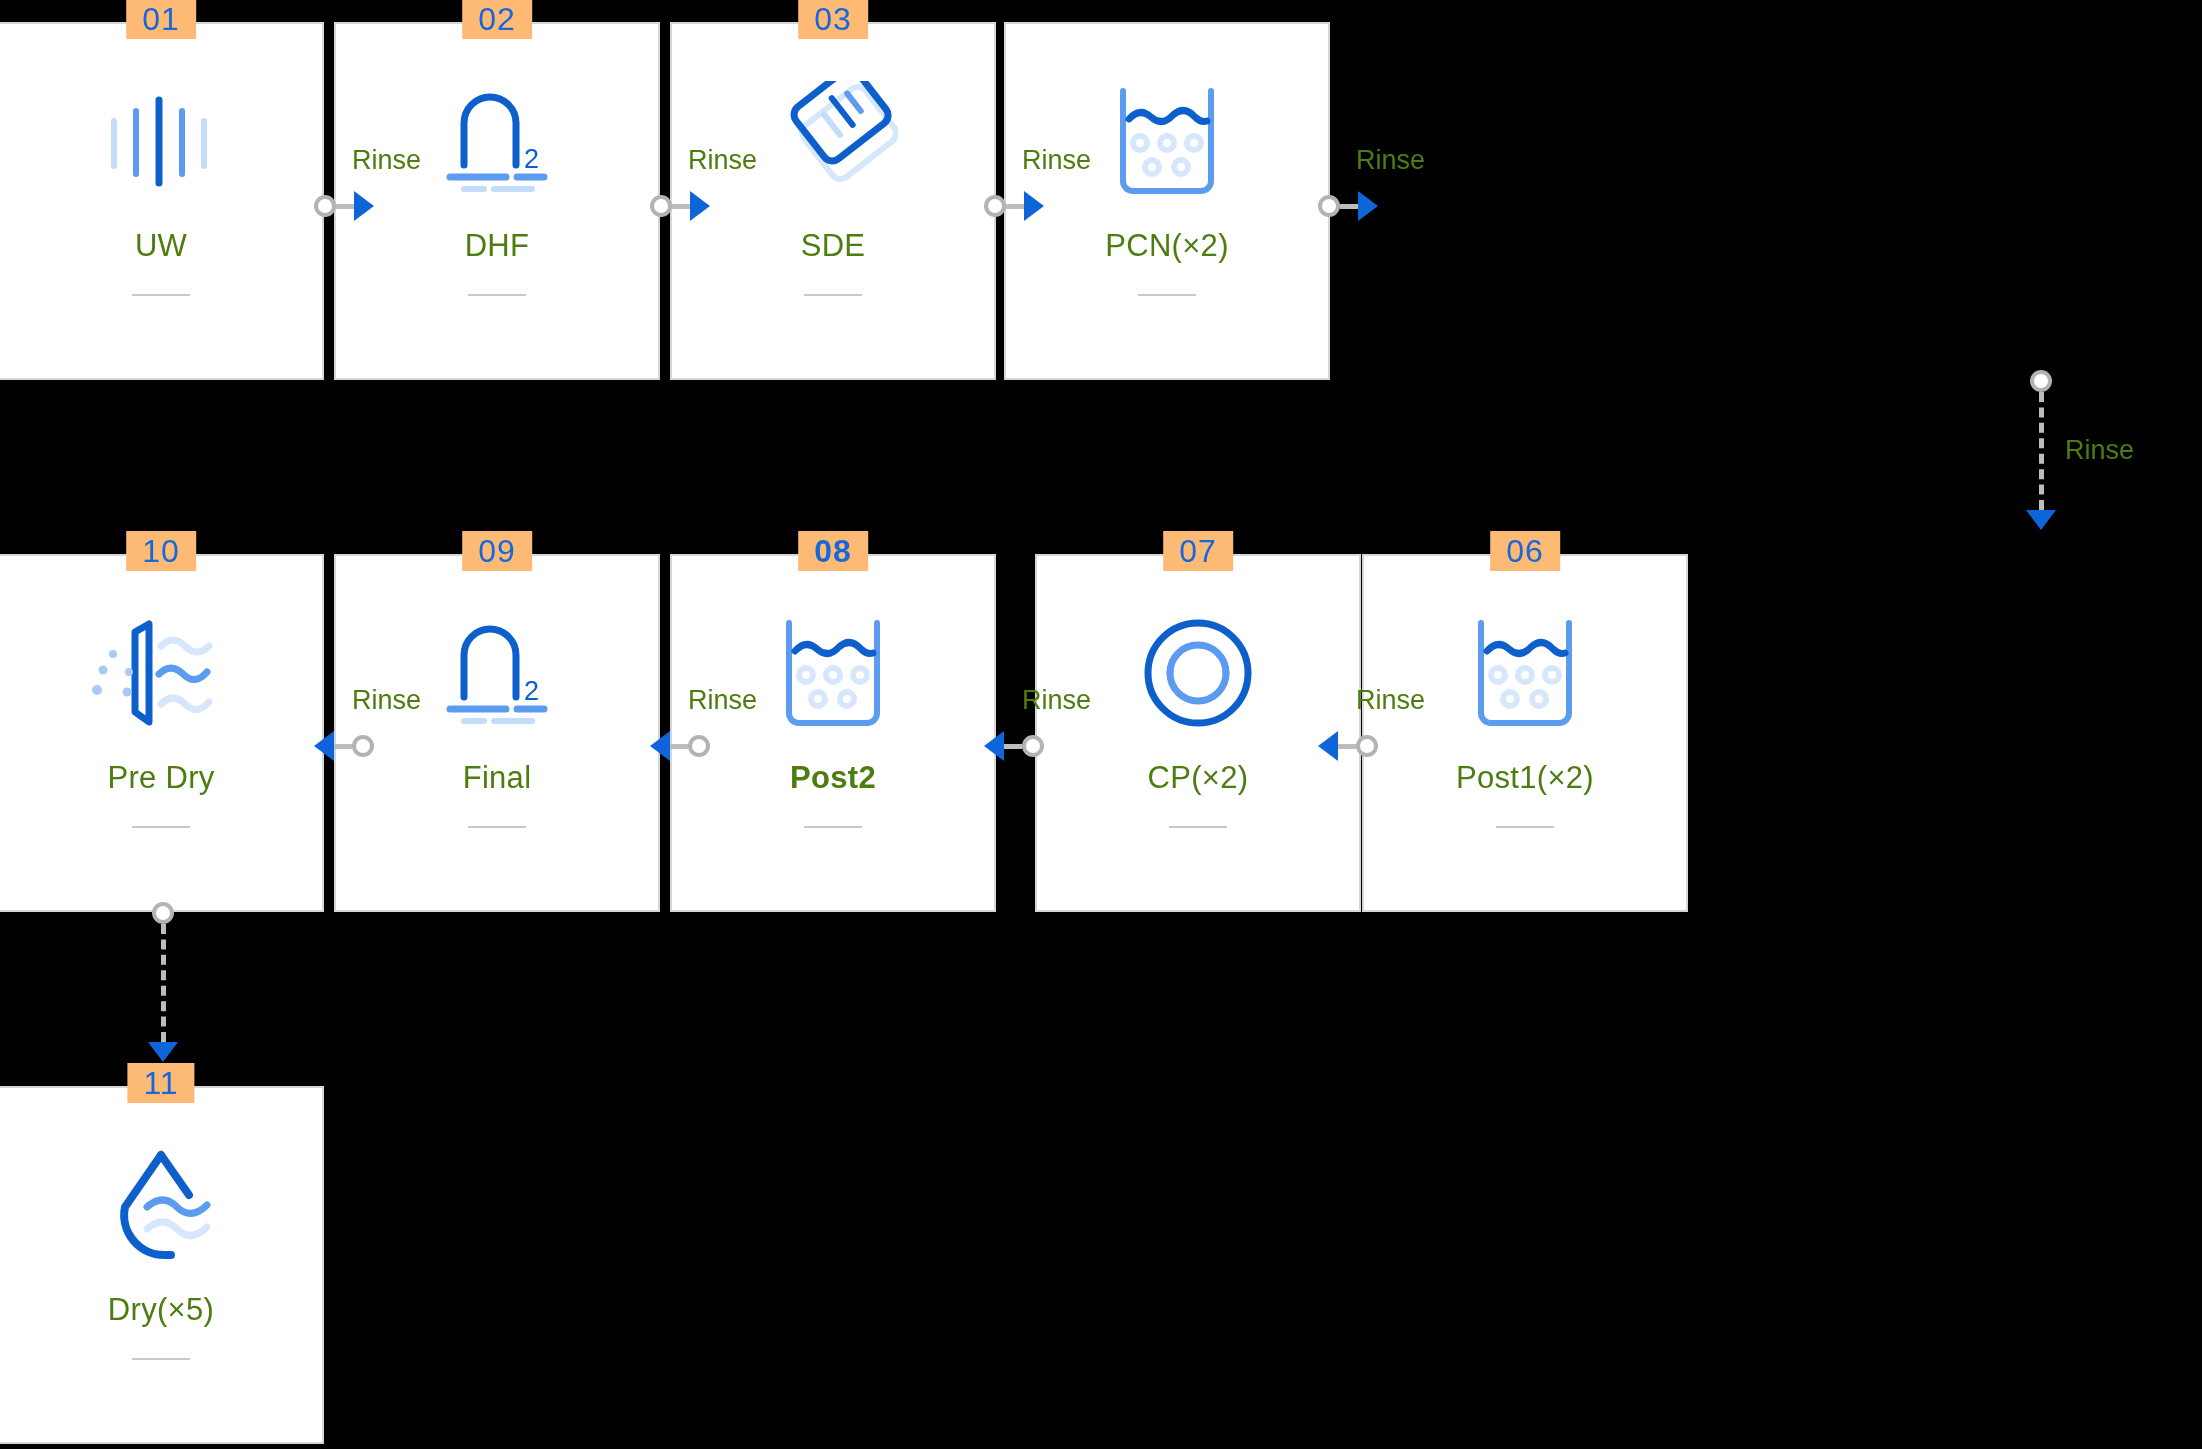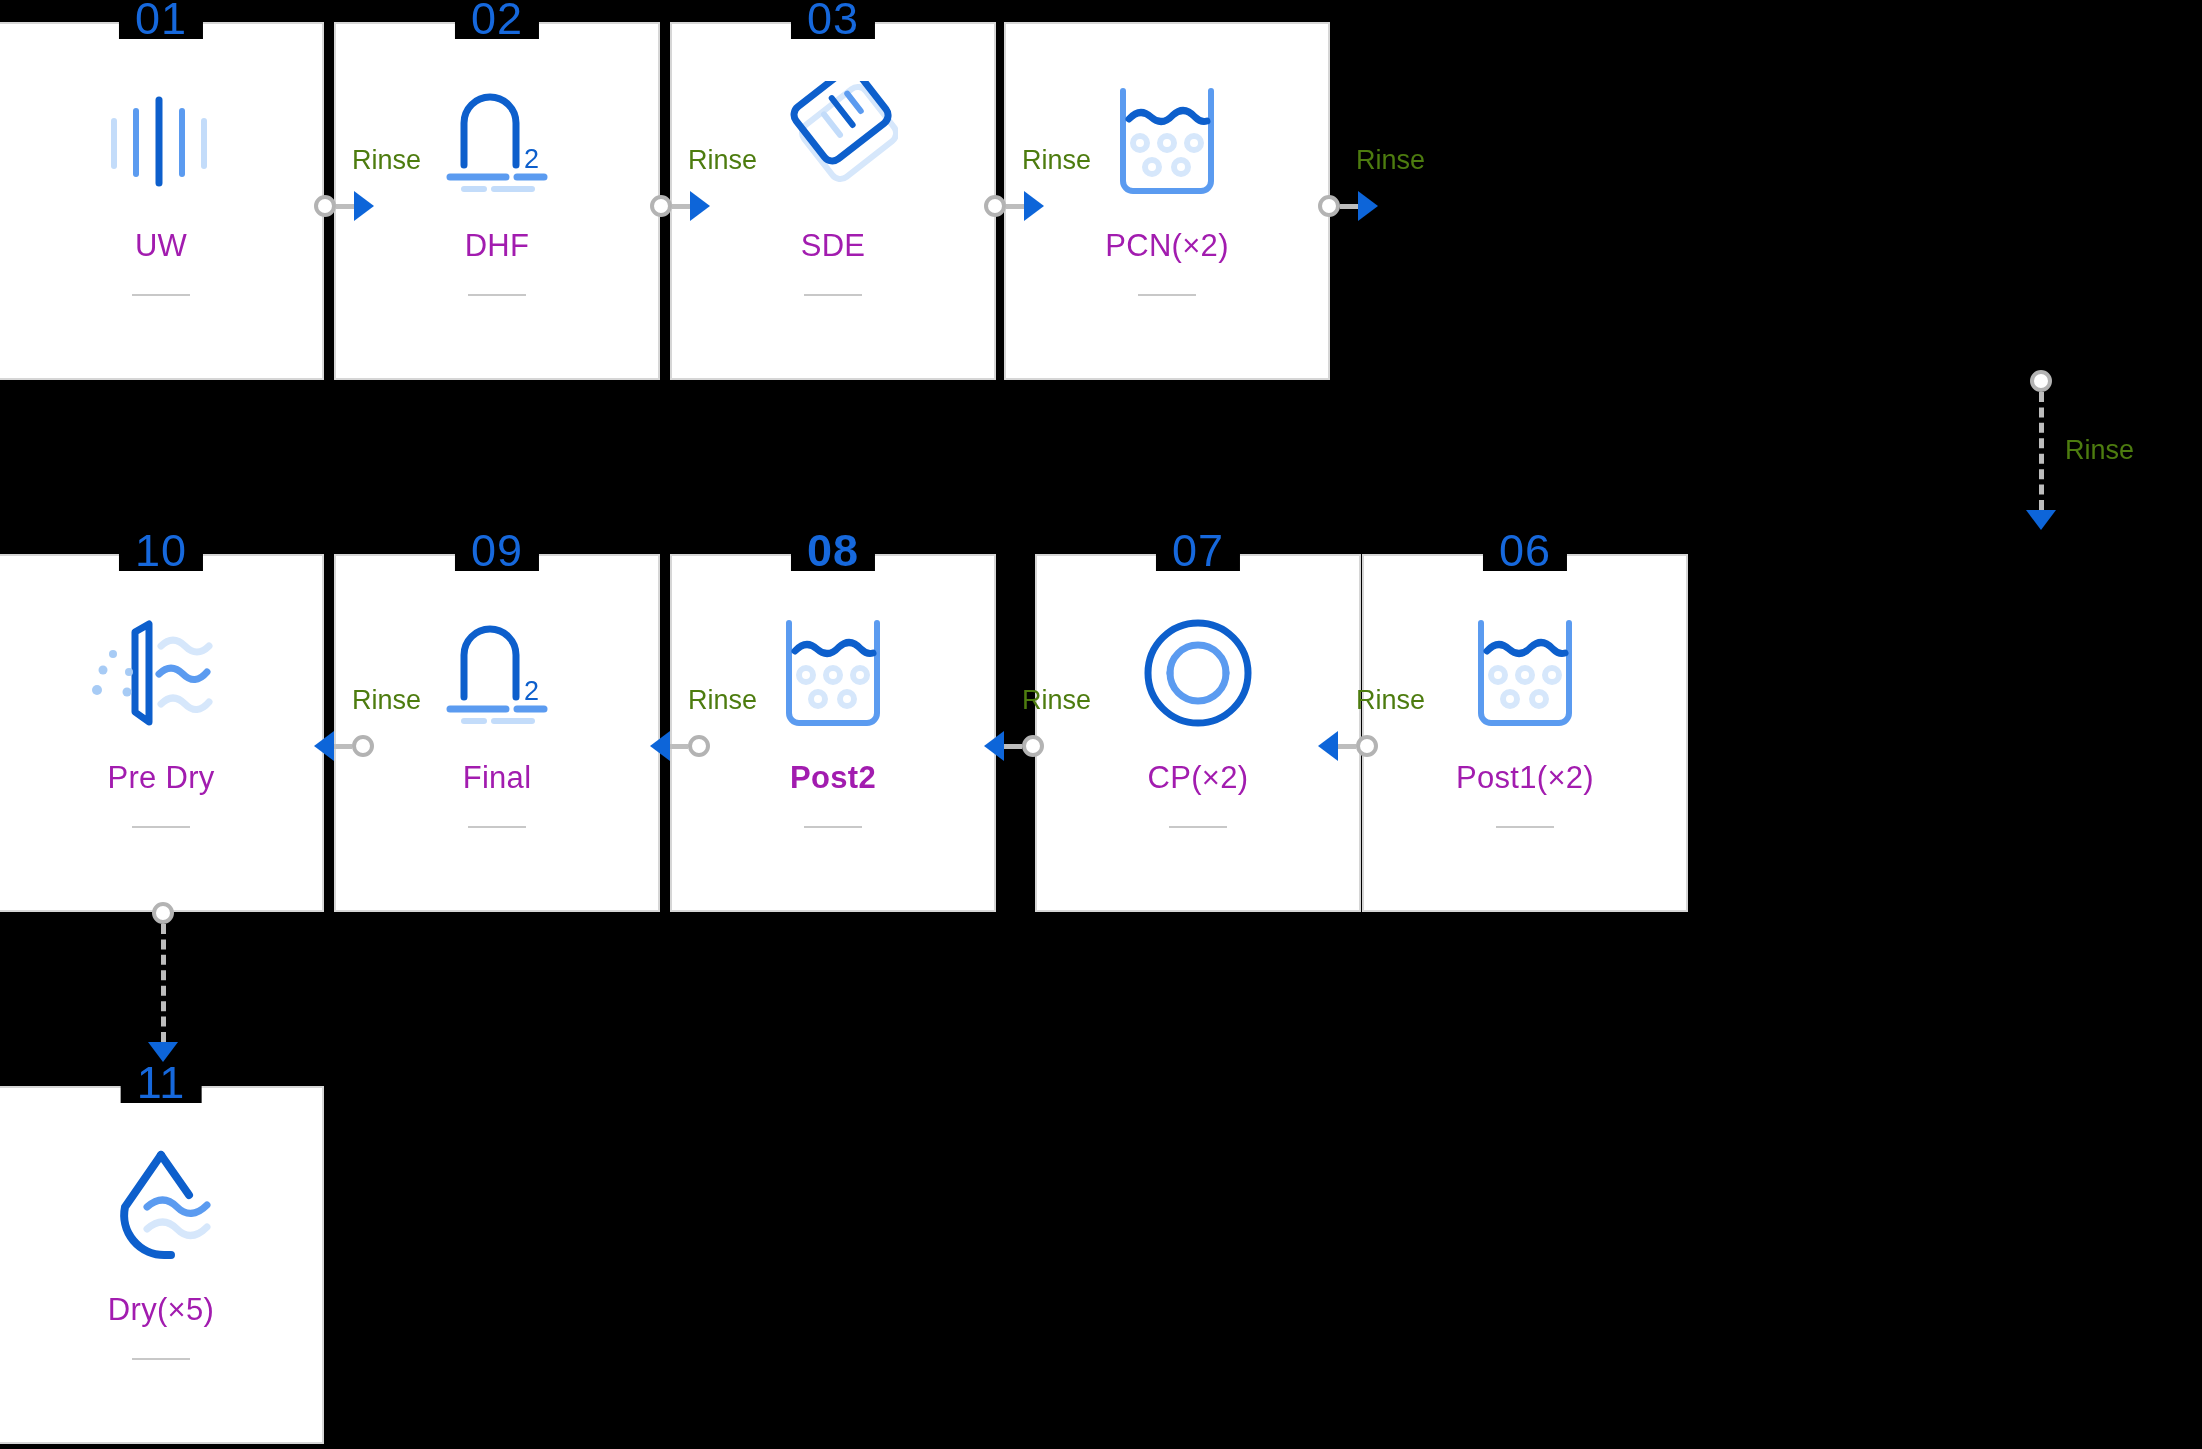--- a/index.html
+++ b/index.html
@@ -35,40 +35,40 @@
     left: 0; top: 0; right: 0; bottom: 0;
     display: flex;
     flex-direction: column;
     align-items: center;
   }
   .card-num {
     position: absolute;
     top: -25px;
     left: 50%;
     transform: translateX(-50%);
-    background: #000000;
+    background: #fdba74;
     color: #1668dc;
-    font-size: 45px;
+    font-size: 32px;
     line-height: 40px;
     letter-spacing: 1px;
     padding: 0 16px;
     font-family: "Liberation Sans", sans-serif;
   }
   .icon-wrap {
     margin-top: 52px;
     width: 150px;
     height: 130px;
     display: flex;
     align-items: center;
     justify-content: center;
   }
   .card-label {
     margin-top: 22px;
     font-size: 31px;
-    color: #a21caf;
+    color: #4d7c0f;
     letter-spacing: 0.3px;
     white-space: nowrap;
   }
   .card-divider {
     margin-top: 30px;
     width: 58px;
     height: 2px;
     background: #c8c8c8;
   }
 

